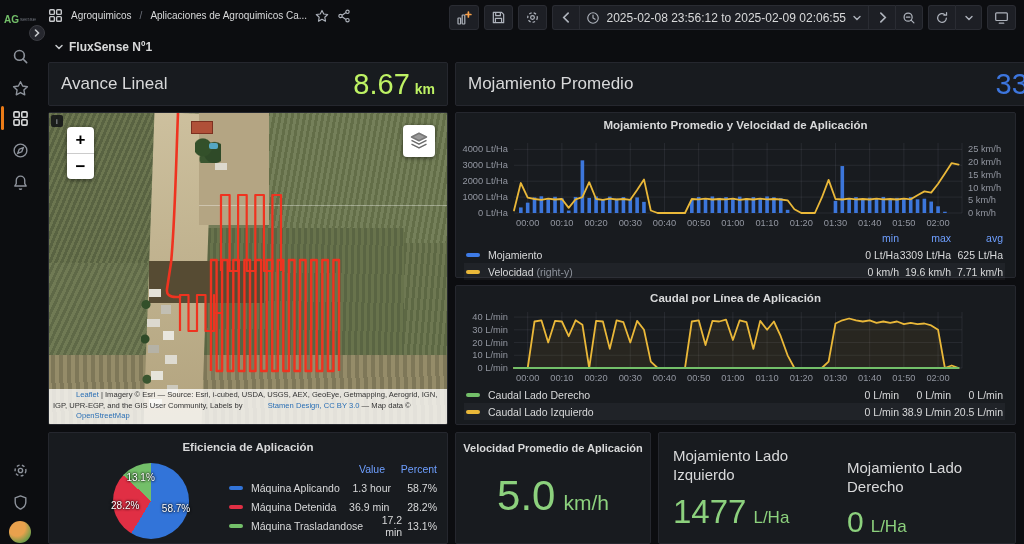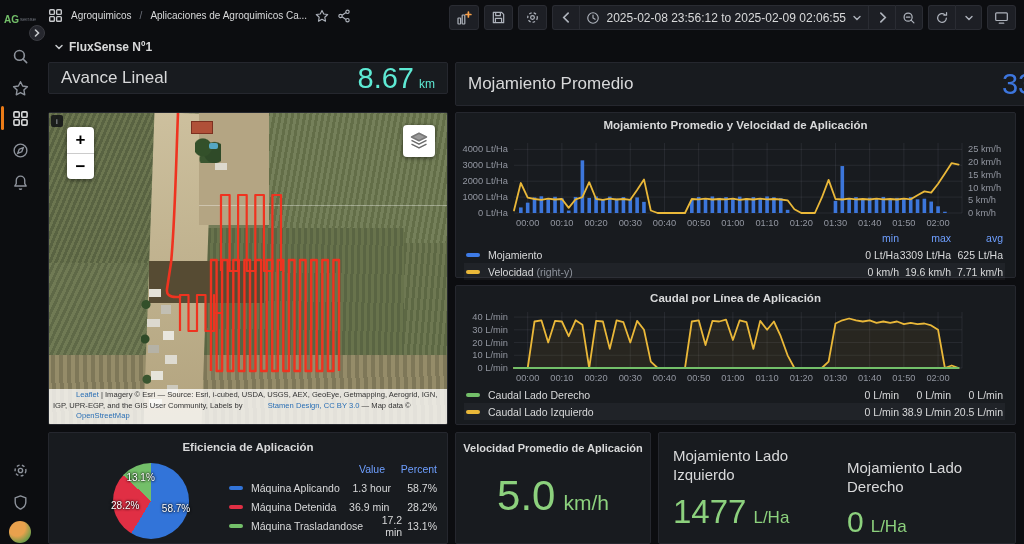--- a/index.html
+++ b/index.html
@@ -31,22 +31,22 @@
   .time-text { font-size:12px; font-weight:500; color:#d8d9da; white-space:nowrap; }
   .seg { display:flex; align-items:center; }
   .seg .tbtn { border-radius:0; border-right-width:0; }
   .seg .tbtn:first-child { border-radius:3px 0 0 3px; }
   .seg .tbtn:last-child { border-radius:0 3px 3px 0; border-right-width:1px; }
   
   .row-header { position:absolute; left:54px; top:40px; display:flex; align-items:center; gap:5px; font-size:12px; font-weight:700; color:#d8d9da; cursor:pointer; }
   .panel { position:absolute; background:#181b1f; border:1px solid #25272e; border-radius:2px; }
   .stat-top { display:flex; align-items:center; justify-content:space-between; padding:0 12px; }
   .stat-top .ptitle { font-size:17px; color:#d8d9da; }
-  .bigval { font-size:29px; font-weight:500; color:#5eead4; line-height:1; display:flex; align-items:baseline; gap:5px; }
-  .bigval .unit { font-size:12px; font-weight:400; }
+  .bigval { font-size:29px; font-weight:500; color:#bef264; line-height:1; display:flex; align-items:baseline; gap:5px; }
+  .bigval .unit { font-size:14px; font-weight:700; }
   .chart-title { position:absolute; left:0; right:0; top:6px; text-align:center; font-size:11.5px; font-weight:600; color:#d8d9da; cursor:pointer; }
   svg.plot { position:absolute; left:0; top:0; }
   svg.plot text { font-size:9.3px; fill:#9296a0; }
   
   .legend { position:absolute; left:8px; right:10px; font-size:10.5px; }
   .lrow { display:flex; align-items:center; height:17px; padding:0 2px; }
   .lrow.striped { background:rgba(204,204,220,.05); }
   .ldash { width:14px; height:4px; border-radius:2px; margin-right:8px; flex:none; }
   .ldash.none { background:transparent !important; }
   .llabel { flex:1; color:#d8d9da; white-space:nowrap; cursor:pointer; }
@@ -244,21 +244,21 @@
   </div>
 </header>
 
 <div class="row-header">
   <svg width="10" height="10" viewBox="0 0 10 10" fill="none" stroke="#c7c9cc" stroke-width="1.5" stroke-linecap="round">
       <path d="M2 3.5 5 6.5 8 3.5"></path>
     </svg>
   <span>FluxSense Nº1</span>
 </div>
 
-<div class="panel stat-top" style="left:48px;top:62px;width:400px;height:32px">
+<div class="panel stat-top" style="left:48px;top:62px;width:400px;height:44px">
   <span class="ptitle">Avance Lineal</span>
   <span class="bigval">
     <span>8.67</span>
       <span class="unit">km</span>
   </span>
 </div>
 
 <div class="panel stat-top" style="left:455px;top:62px;width:642px;height:44px">
   <span class="ptitle">Mojamiento Promedio</span>
   <span class="bigval" style="color: rgb(61, 118, 222);">

